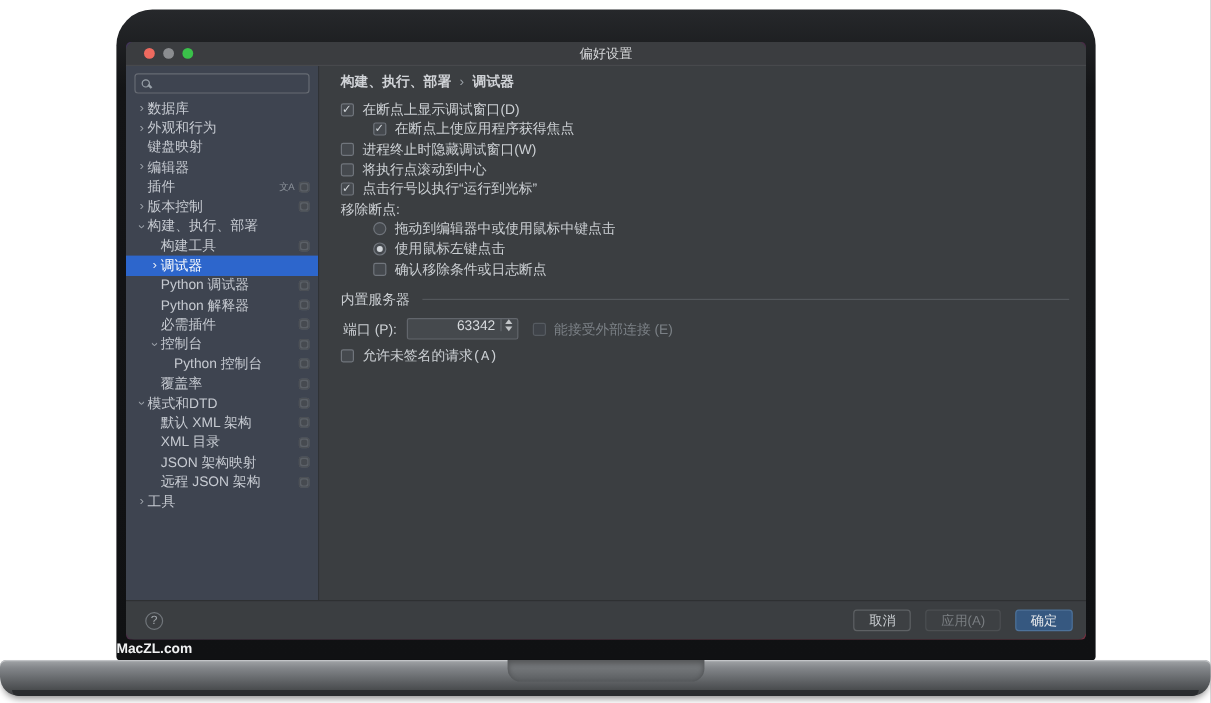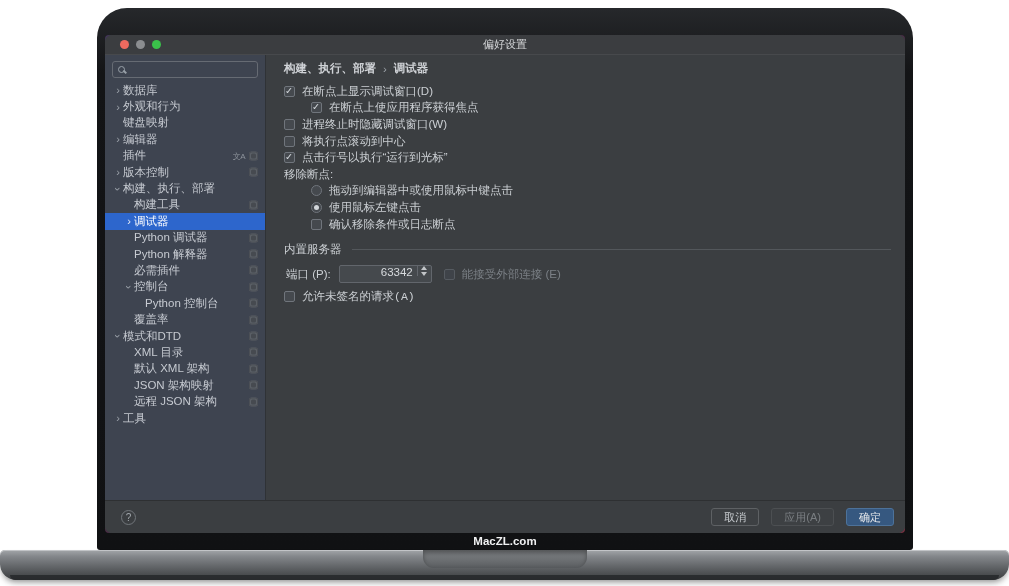--- a/index.html
+++ b/index.html
@@ -15,21 +15,21 @@
     background:linear-gradient(#26282b, #131416 12%, #101113);
     border-radius:30px 30px 3px 3px;
   }
   .screen {
     position:absolute; left:8px; top:27px; width:800px; height:498px;
     border-radius:4px; overflow:hidden;
     background:linear-gradient(150deg,#43355a 0%,#4a2c44 55%,#7a3040 100%);
   }
   .brand {
     position:absolute; left:0; right:0; top:527px; height:16px;
-    text-align:center; color:#f0f1f2; font-size:11.5px; font-weight:bold;
+    text-align:left; color:#f0f1f2; font-size:11.5px; font-weight:bold;
   }
   .base {
     position:absolute; left:0; top:550px; width:1009px; height:30px;
     background:linear-gradient(#a3a6a9 0%, #83868a 22%, #606366 58%, #3a3c3e 100%);
     border-radius:5px 5px 16px 16px;
     box-shadow:inset 0 1px 0 #c2c4c7, 0 4px 6px -2px rgba(0,0,0,.45);
   }
   .base-rim {
     position:absolute; left:10px; right:10px; bottom:0; height:5px;
     background:#26282a; border-radius:0 0 14px 14px; opacity:.85;
@@ -283,28 +283,28 @@
             </div>
             <div class="srow lvl0">
               <span class="chev exp">›</span>
               <span>模式和DTD</span>
               <span class="badges">
                   <span class="badge"></span>
                 </span>
             </div>
             <div class="srow lvl1">
               <span class="chev none">›</span>
+              <span>默认 XML 架构</span>
+              <span class="badges">
+                  <span class="badge"></span>
+                </span>
+            </div>
+            <div class="srow lvl1">
+              <span class="chev none">›</span>
               <span>XML 目录</span>
-              <span class="badges">
-                  <span class="badge"></span>
-                </span>
-            </div>
-            <div class="srow lvl1">
-              <span class="chev none">›</span>
-              <span>默认 XML 架构</span>
               <span class="badges">
                   <span class="badge"></span>
                 </span>
             </div>
             <div class="srow lvl1">
               <span class="chev none">›</span>
               <span>JSON 架构映射</span>
               <span class="badges">
                   <span class="badge"></span>
                 </span>

